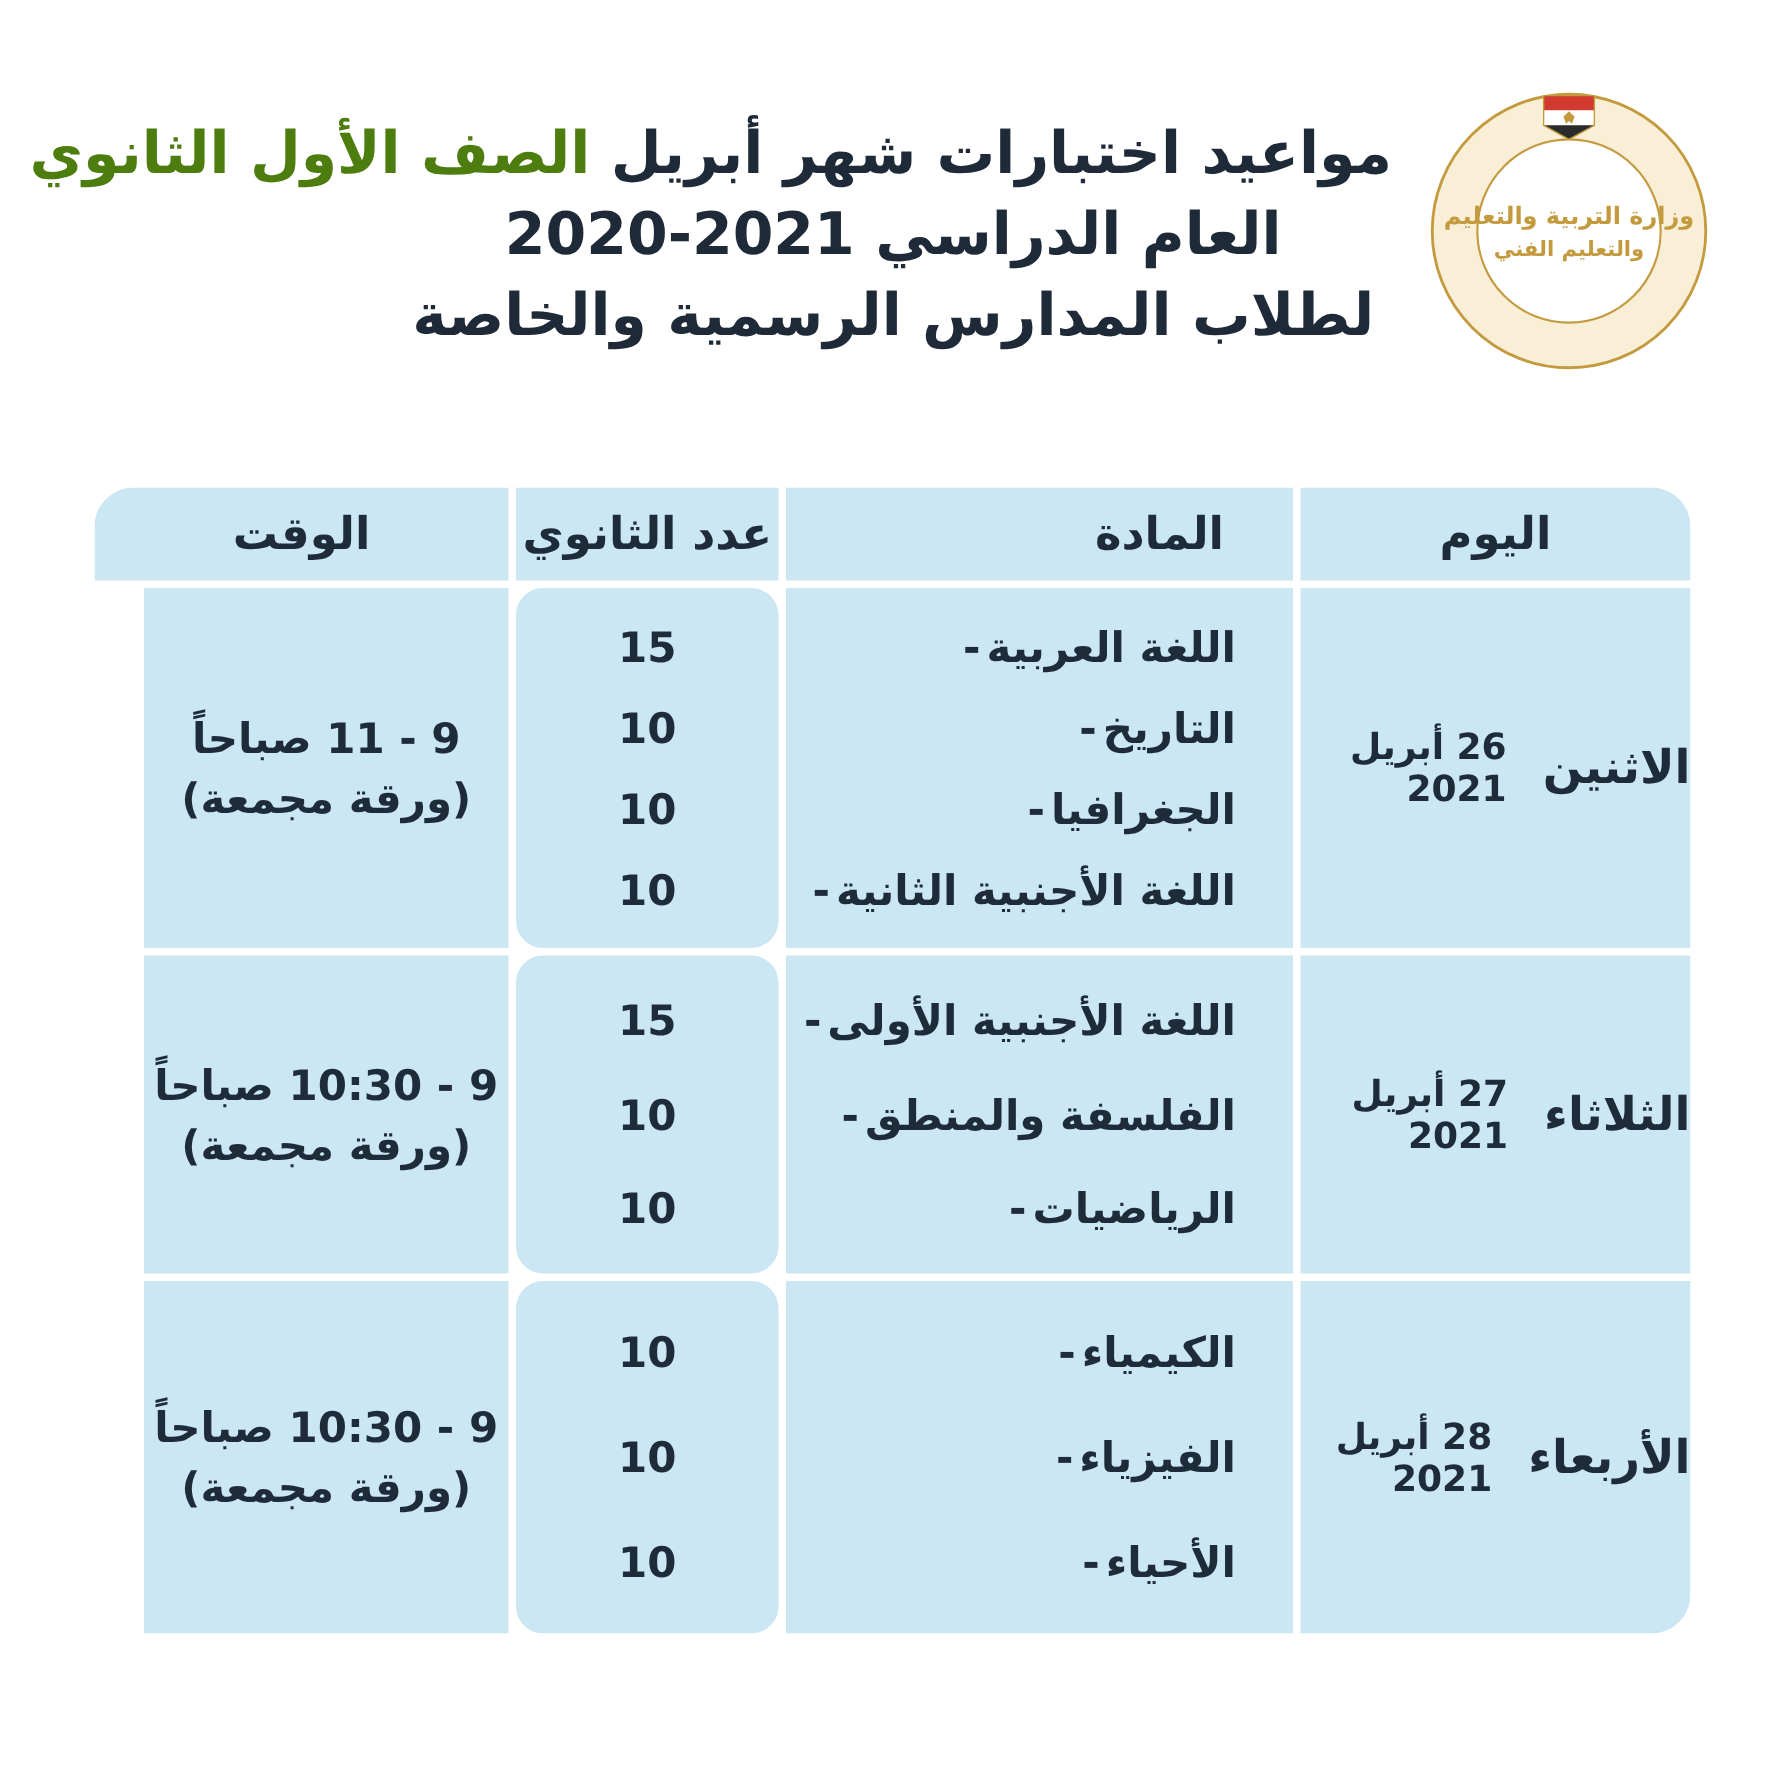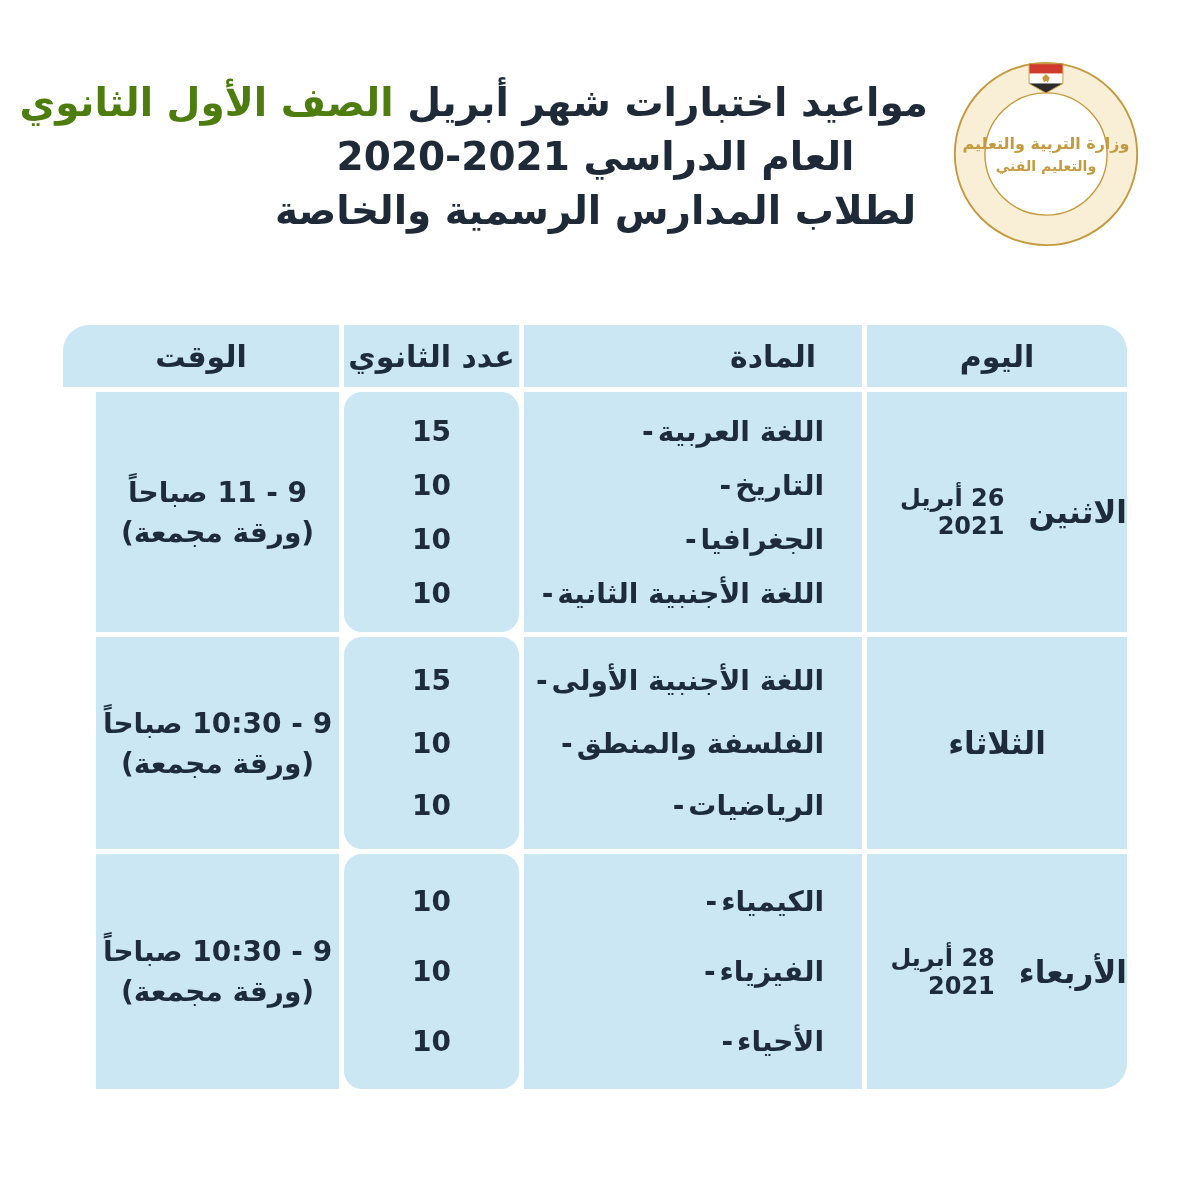--- a/index.html
+++ b/index.html
@@ -151,20 +151,21 @@
       <div class="question-count">10</div>
       <div class="question-count">10</div>
     </div>
     <div class="cell time-cell">
       <div class="time-main">9 - 11 صباحاً</div>
       <div class="time-note">(ورقة مجمعة)</div>
     </div>
 
     <div class="cell day-cell">
       <div class="day-name">الثلاثاء</div>
+      <div class="day-date">27 أبريل 2021</div>
     </div>
     <div class="cell subjects-cell">
       <div class="subject-line">
           <span>اللغة الأجنبية الأولى</span>
           <span>-</span>
         </div>
       <div class="subject-line">
           <span>الفلسفة والمنطق</span>
           <span>-</span>
         </div>

